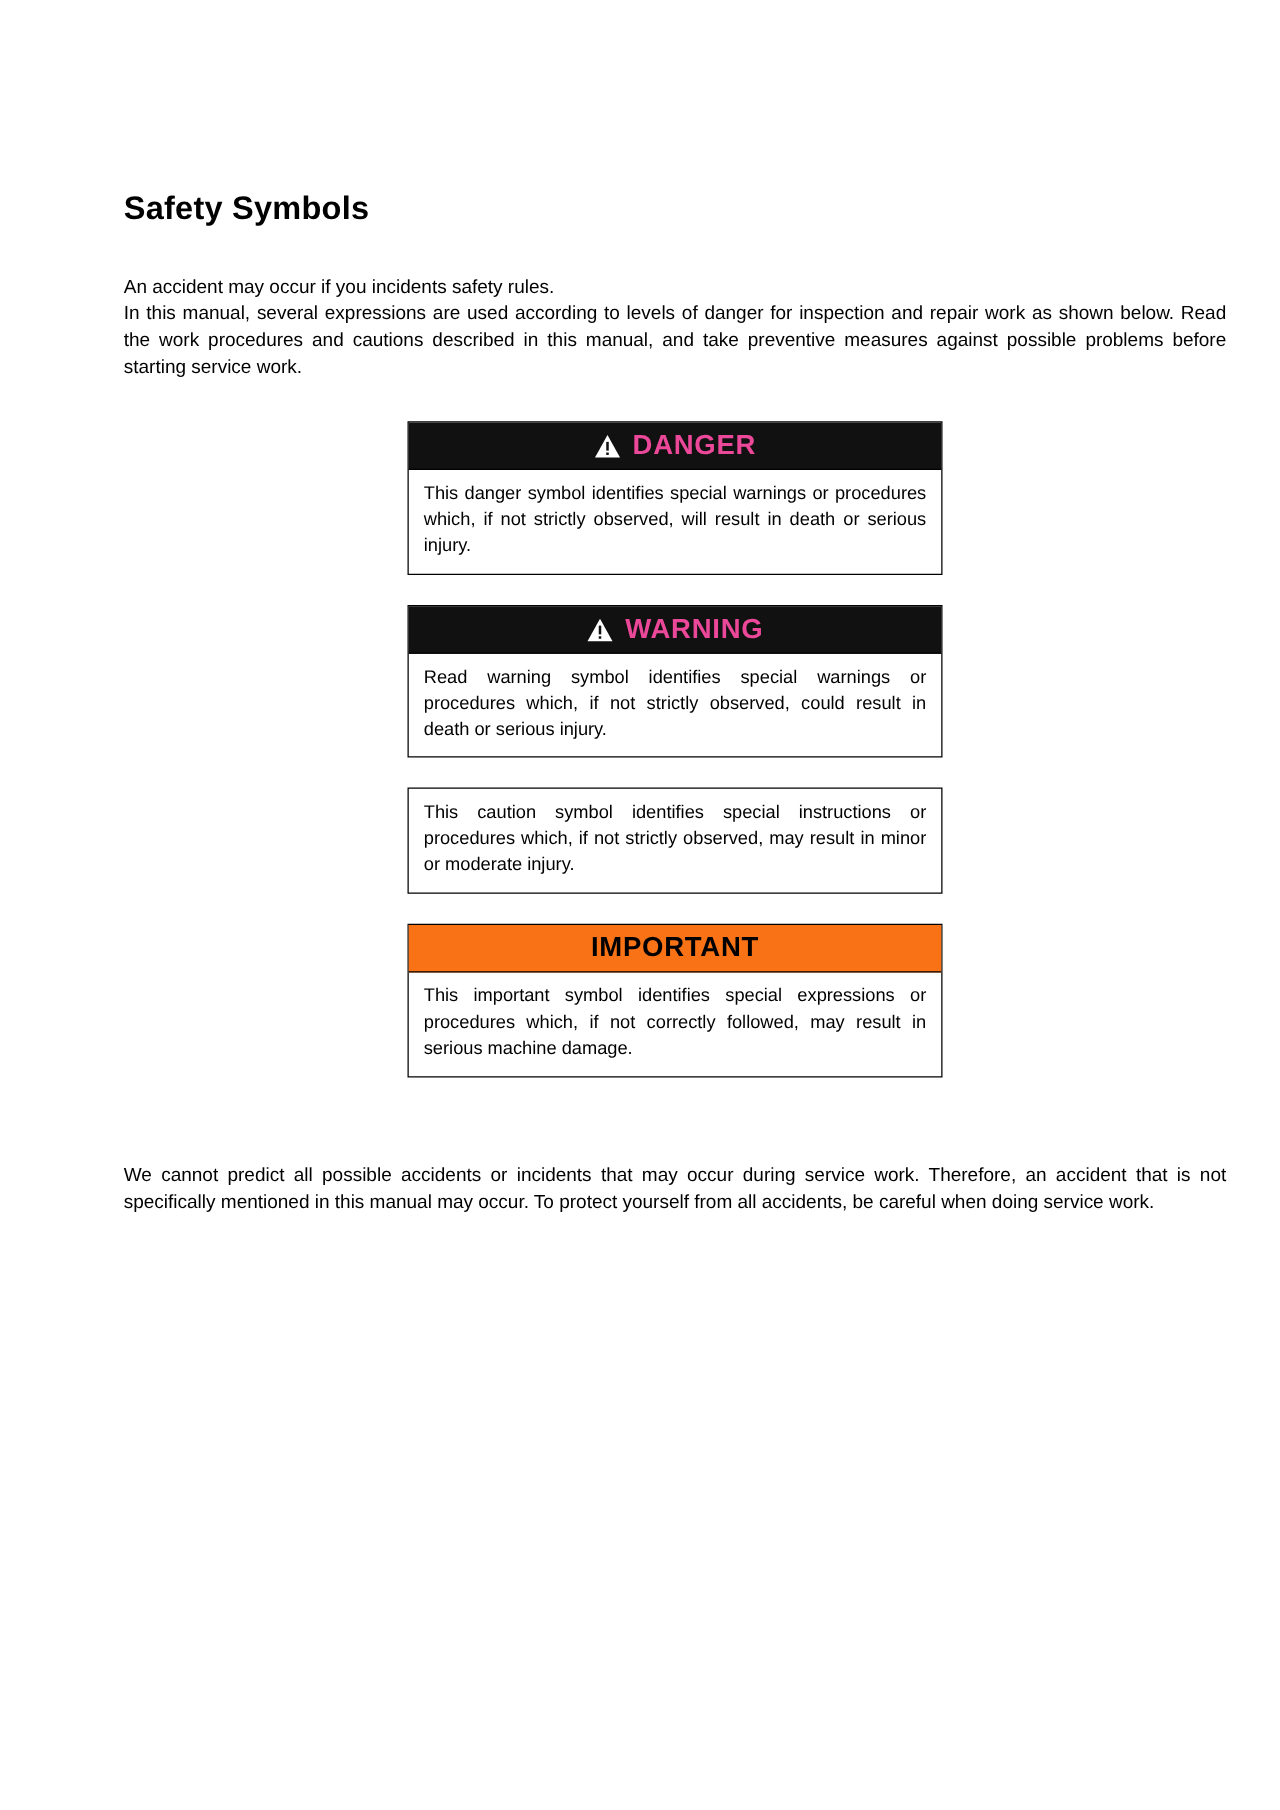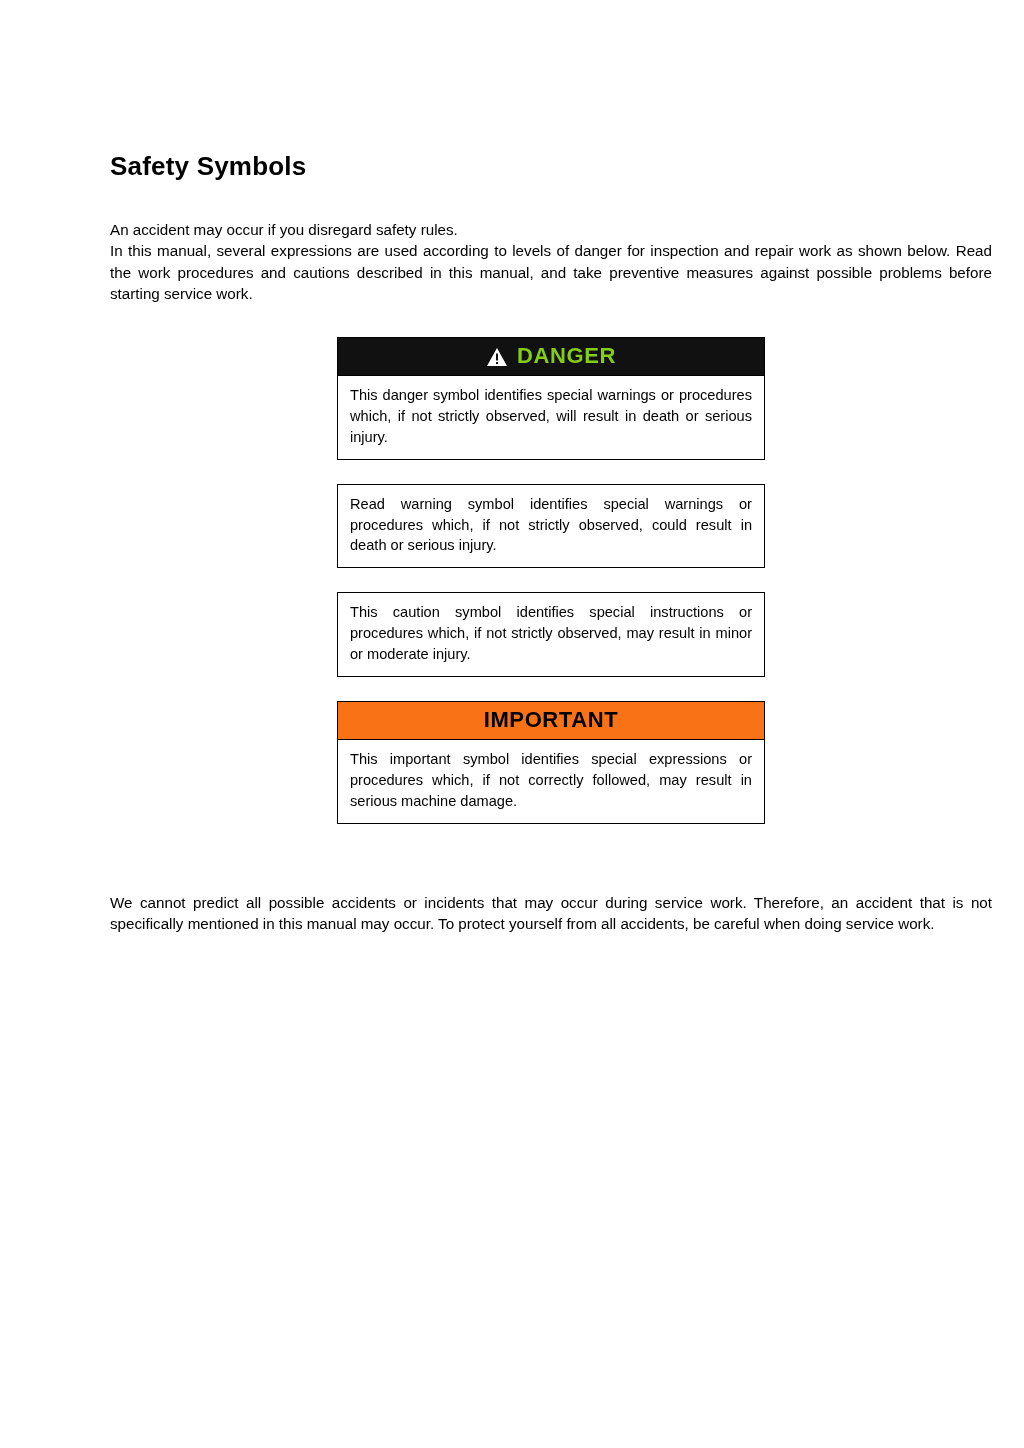--- a/index.html
+++ b/index.html
@@ -10,21 +10,21 @@
   body {
     width: 1024px;
     height: 1448px;
     font-family: "Liberation Sans", sans-serif;
     color: #000000;
     position: relative;
     overflow: hidden;
   }
   .page {
     position: absolute;
-    left: 16px; top: 0;
+    left: 5px; top: 0;
     width: 936px;
     height: 1448px;
     background: #ffffff;
   }
   .content {
     position: absolute;
     left: 94px;
     top: 152px;
     width: 882px;
   }
@@ -51,21 +51,21 @@
     padding-top: 4px;
   }
   .box {
     margin-bottom: 24px;
     border: 1.6px solid #000;
     background: #fff;
   }
   .box:last-child { margin-bottom: 0; }
   .box-header {
     background: #111111;
-    color: #84cc16;
+    color: #ec4899;
     text-align: center;
     font-size: 22px;
     font-weight: bold;
     letter-spacing: 0.6px;
     padding: 6px 0 7px 0;
     line-height: 1.1;
     display: flex;
     align-items: center;
     justify-content: center;
     gap: 9px;
@@ -98,41 +98,51 @@
 </style>
 </head>
 <body>
 
 <div class="page">
   <div class="content">
 
     <h1 class="page-title">Safety Symbols</h1>
 
     <p class="intro">
-      <span class="line1">An accident may occur if you disregard safety rules.</span>
+      <span class="line1">An accident may occur if you incidents safety rules.</span>
       <span>In this manual, several expressions are used according to levels of danger for inspection and repair work as shown below. Read the work procedures and cautions described in this manual, and take preventive measures against possible problems before starting service work.</span>
     </p>
 
     <div class="boxes">
 
       <div class="box">
         <div class="box-header">
           <span class="warn-tri">
             <svg width="22" height="20" viewBox="0 0 22 20" aria-hidden="true">
               <polygon points="11,1 21,19 1,19" fill="#ffffff"></polygon>
               <rect x="10" y="6.5" width="2" height="7" fill="#111111"></rect>
               <rect x="10" y="15" width="2" height="2" fill="#111111"></rect>
             </svg>
           </span>
           <span>DANGER</span>
         </div>
         <div class="box-body">This danger symbol identifies special warnings or procedures which, if not strictly observed, will result in death or serious injury.</div>
       </div>
 
       <div class="box">
+        <div class="box-header">
+          <span class="warn-tri">
+            <svg width="22" height="20" viewBox="0 0 22 20" aria-hidden="true">
+              <polygon points="11,1 21,19 1,19" fill="#ffffff"></polygon>
+              <rect x="10" y="6.5" width="2" height="7" fill="#111111"></rect>
+              <rect x="10" y="15" width="2" height="2" fill="#111111"></rect>
+            </svg>
+          </span>
+          <span>WARNING</span>
+        </div>
         <div class="box-body">Read warning symbol identifies special warnings or procedures which, if not strictly observed, could result in death or serious injury.</div>
       </div>
 
       <div class="box">
         <div class="box-body">This caution symbol identifies special instructions or procedures which, if not strictly observed, may result in minor or moderate injury.</div>
       </div>
 
       <div class="box">
         <div class="box-header plain">
           <span>IMPORTANT</span>

